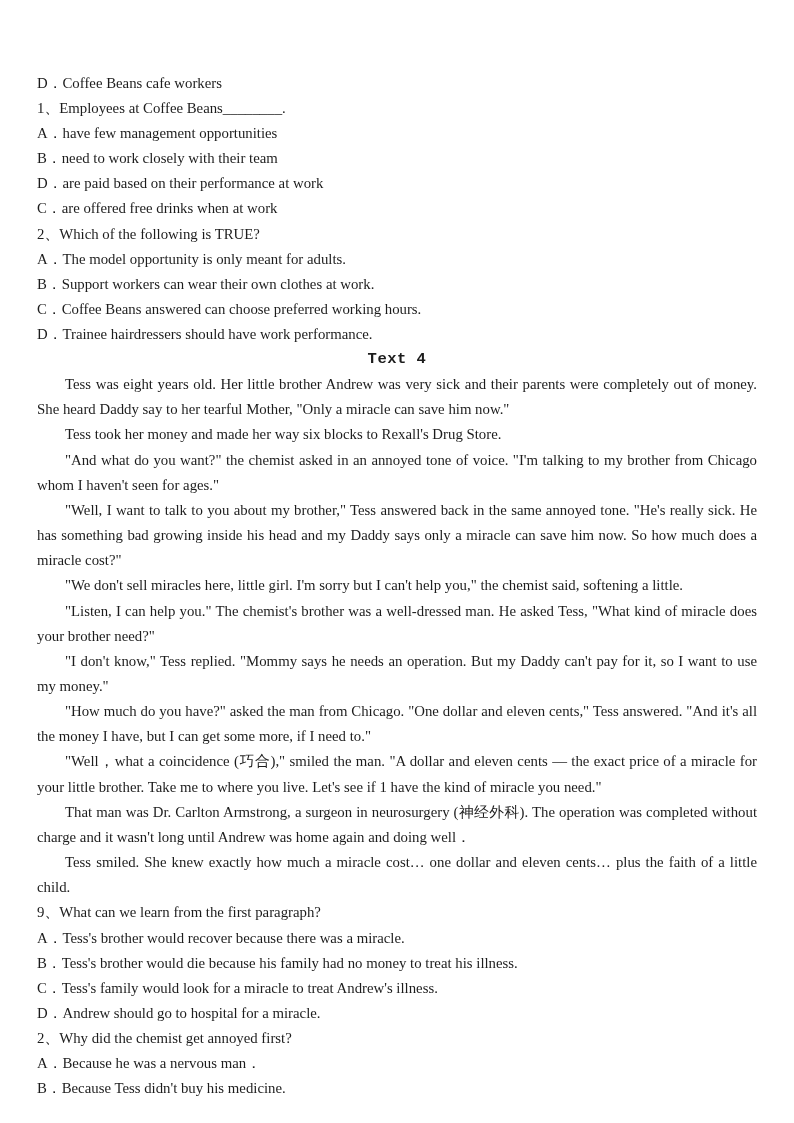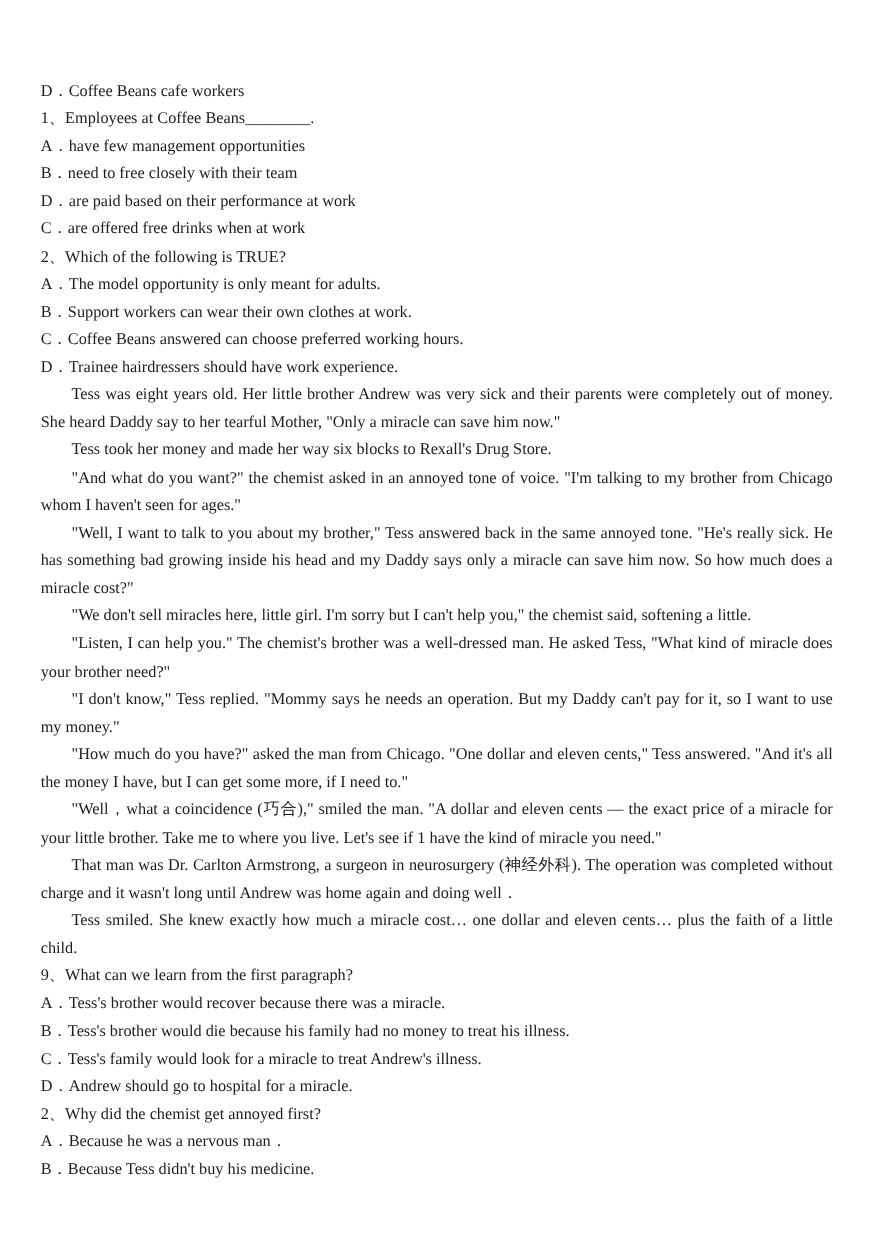--- a/index.html
+++ b/index.html
@@ -41,30 +41,31 @@
 </head>
 <body>
 
 <div class="page">
   <div class="content">
 
     <div class="line">D．Coffee Beans cafe workers</div>
 
     <div class="line">1、Employees at Coffee Beans________.</div>
     <div class="line">A．have few management opportunities</div>
-    <div class="line">B．need to free closely with their team</div>
+    <div class="line">B．need to work closely with their team</div>
     <div class="line">D．are paid based on their performance at work</div>
     <div class="line">C．are offered free drinks when at work</div>
 
     <div class="line">2、Which of the following is TRUE?</div>
     <div class="line">A．The model opportunity is only meant for adults.</div>
     <div class="line">B．Support workers can wear their own clothes at work.</div>
     <div class="line">C．Coffee Beans answered can choose preferred working hours.</div>
-    <div class="line">D．Trainee hairdressers should have work experience.</div>
+    <div class="line">D．Trainee hairdressers should have work performance.</div>
 
+    <div class="text-heading">Text 4</div>
 
     <p class="para">Tess was eight years old. Her little brother Andrew was very sick and their parents were completely out of money. She heard Daddy say to her tearful Mother, "Only a miracle can save him now."</p>
     <p class="para">Tess took her money and made her way six blocks to Rexall's Drug Store.</p>
     <p class="para">"And what do you want?" the chemist asked in an annoyed tone of voice. "I'm talking to my brother from Chicago whom I haven't seen for ages."</p>
     <p class="para">"Well, I want to talk to you about my brother," Tess answered back in the same annoyed tone. "He's really sick. He has something bad growing inside his head and my Daddy says only a miracle can save him now. So how much does a miracle cost?"</p>
     <p class="para">"We don't sell miracles here, little girl. I'm sorry but I can't help you," the chemist said, softening a little.</p>
     <p class="para">"Listen, I can help you." The chemist's brother was a well-dressed man. He asked Tess, "What kind of miracle does your brother need?"</p>
     <p class="para">"I don't know," Tess replied. "Mommy says he needs an operation. But my Daddy can't pay for it, so I want to use my money."</p>
     <p class="para">"How much do you have?" asked the man from Chicago. "One dollar and eleven cents," Tess answered. "And it's all the money I have, but I can get some more, if I need to."</p>
     <p class="para">"Well，what a coincidence (巧合)," smiled the man. "A dollar and eleven cents — the exact price of a miracle for your little brother. Take me to where you live. Let's see if 1 have the kind of miracle you need."</p>

